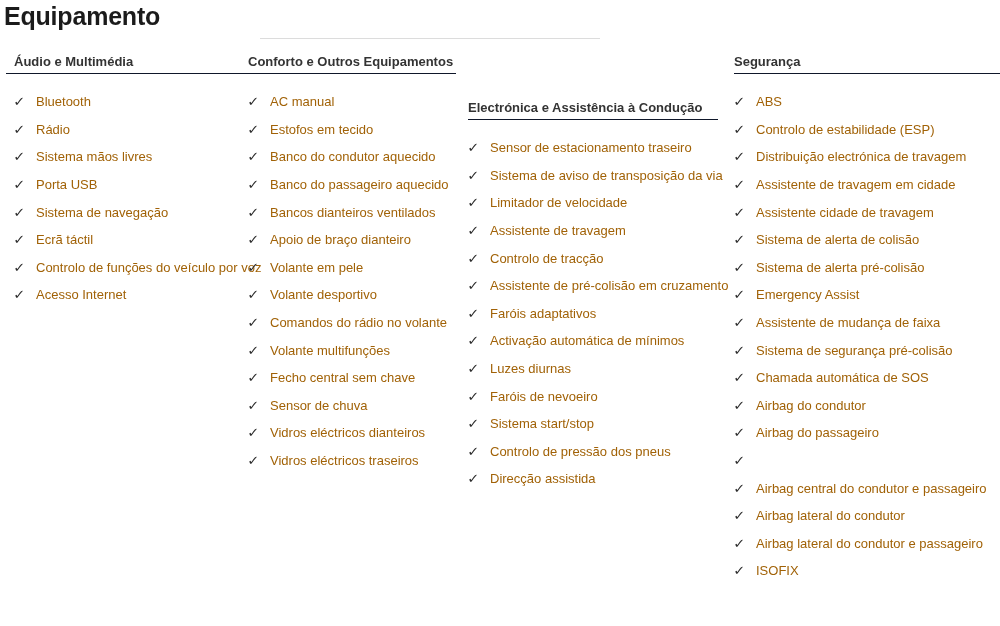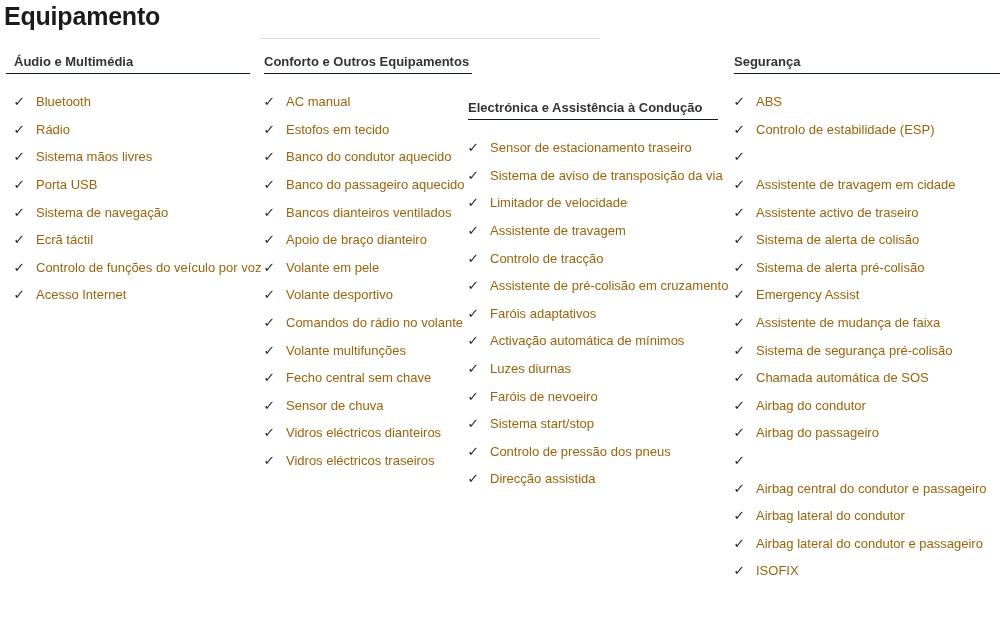--- a/index.html
+++ b/index.html
@@ -22,21 +22,21 @@
     position: absolute;
     top: 38px; left: 260px;
     width: 340px; height: 1px;
     background: #dcdcdc;
   }
   .equipment-column {
     position: absolute;
     top: 51px;
   }
   .col-1 { left: 6px;   width: 244px; }
-  .col-2 { left: 264px; width: 208px; }
+  .col-2 { left: 248px; width: 208px; }
   .col-3 { left: 468px; width: 250px; margin-top: 46px; }
   .col-4 { left: 734px; width: 266px; }
   .col-1 .col-header, .col-1 ul { padding-left: 8px; }
   .col-header {
     font-size: 13px;
     color: #333333;
     line-height: 22px;
     height: 22px;
     white-space: nowrap;
   }
@@ -245,28 +245,29 @@
       <li>
         <span class="check">✓</span>
         <span class="label">ABS</span>
       </li>
       <li>
         <span class="check">✓</span>
         <span class="label">Controlo de estabilidade (ESP)</span>
       </li>
       <li>
         <span class="check">✓</span>
+        <span class="label">Distribuição electrónica de travagem</span>
       </li>
       <li>
         <span class="check">✓</span>
         <span class="label">Assistente de travagem em cidade</span>
       </li>
       <li>
         <span class="check">✓</span>
-        <span class="label">Assistente activo de traseiro</span>
+        <span class="label">Assistente cidade de travagem</span>
       </li>
       <li>
         <span class="check">✓</span>
         <span class="label">Sistema de alerta de colisão</span>
       </li>
       <li>
         <span class="check">✓</span>
         <span class="label">Sistema de alerta pré-colisão</span>
       </li>
       <li>

